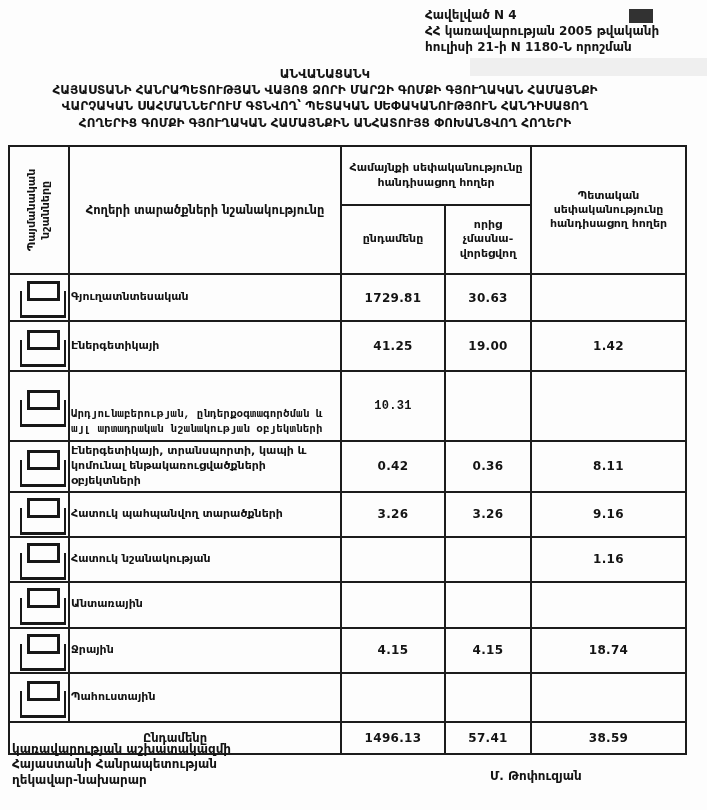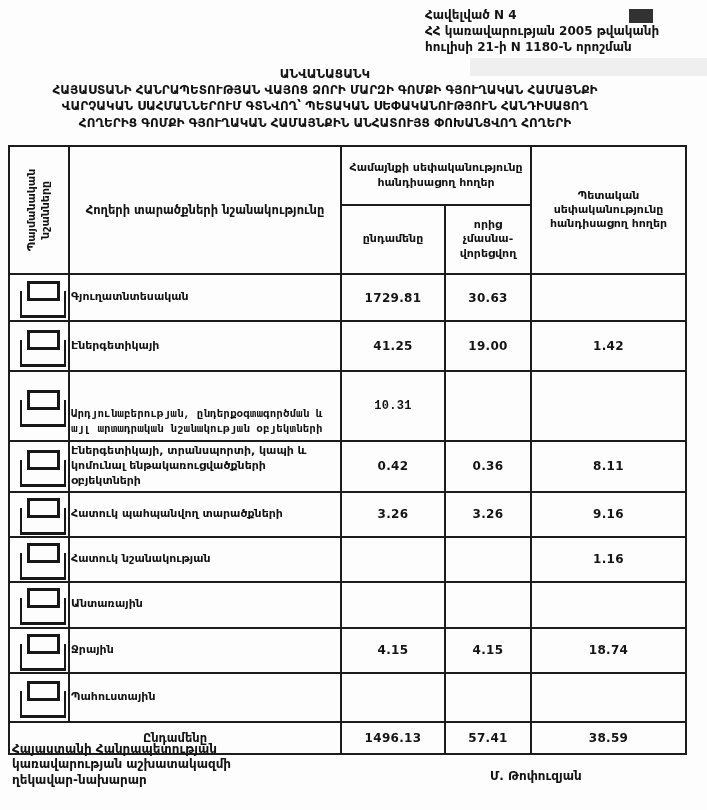--- a/index.html
+++ b/index.html
@@ -252,19 +252,19 @@
       <tr class="total-row">
         <td colspan="2" class="total-label">Ընդամենը</td>
         <td class="num-cell">1496.13</td>
         <td class="num-cell">57.41</td>
         <td class="num-cell">38.59</td>
       </tr>
     </tbody>
   </table>
 
   <div class="footer-block">
+    <div>կառավարության աշխատակազմի</div>
     <div>Հայաստանի Հանրապետության</div>
-    <div>կառավարության աշխատակազմի</div>
     <div>ղեկավար-նախարար</div>
   </div>
   <div class="signature">Մ. Թոփուզյան</div>
 
 </div>
 
 </body></html>

